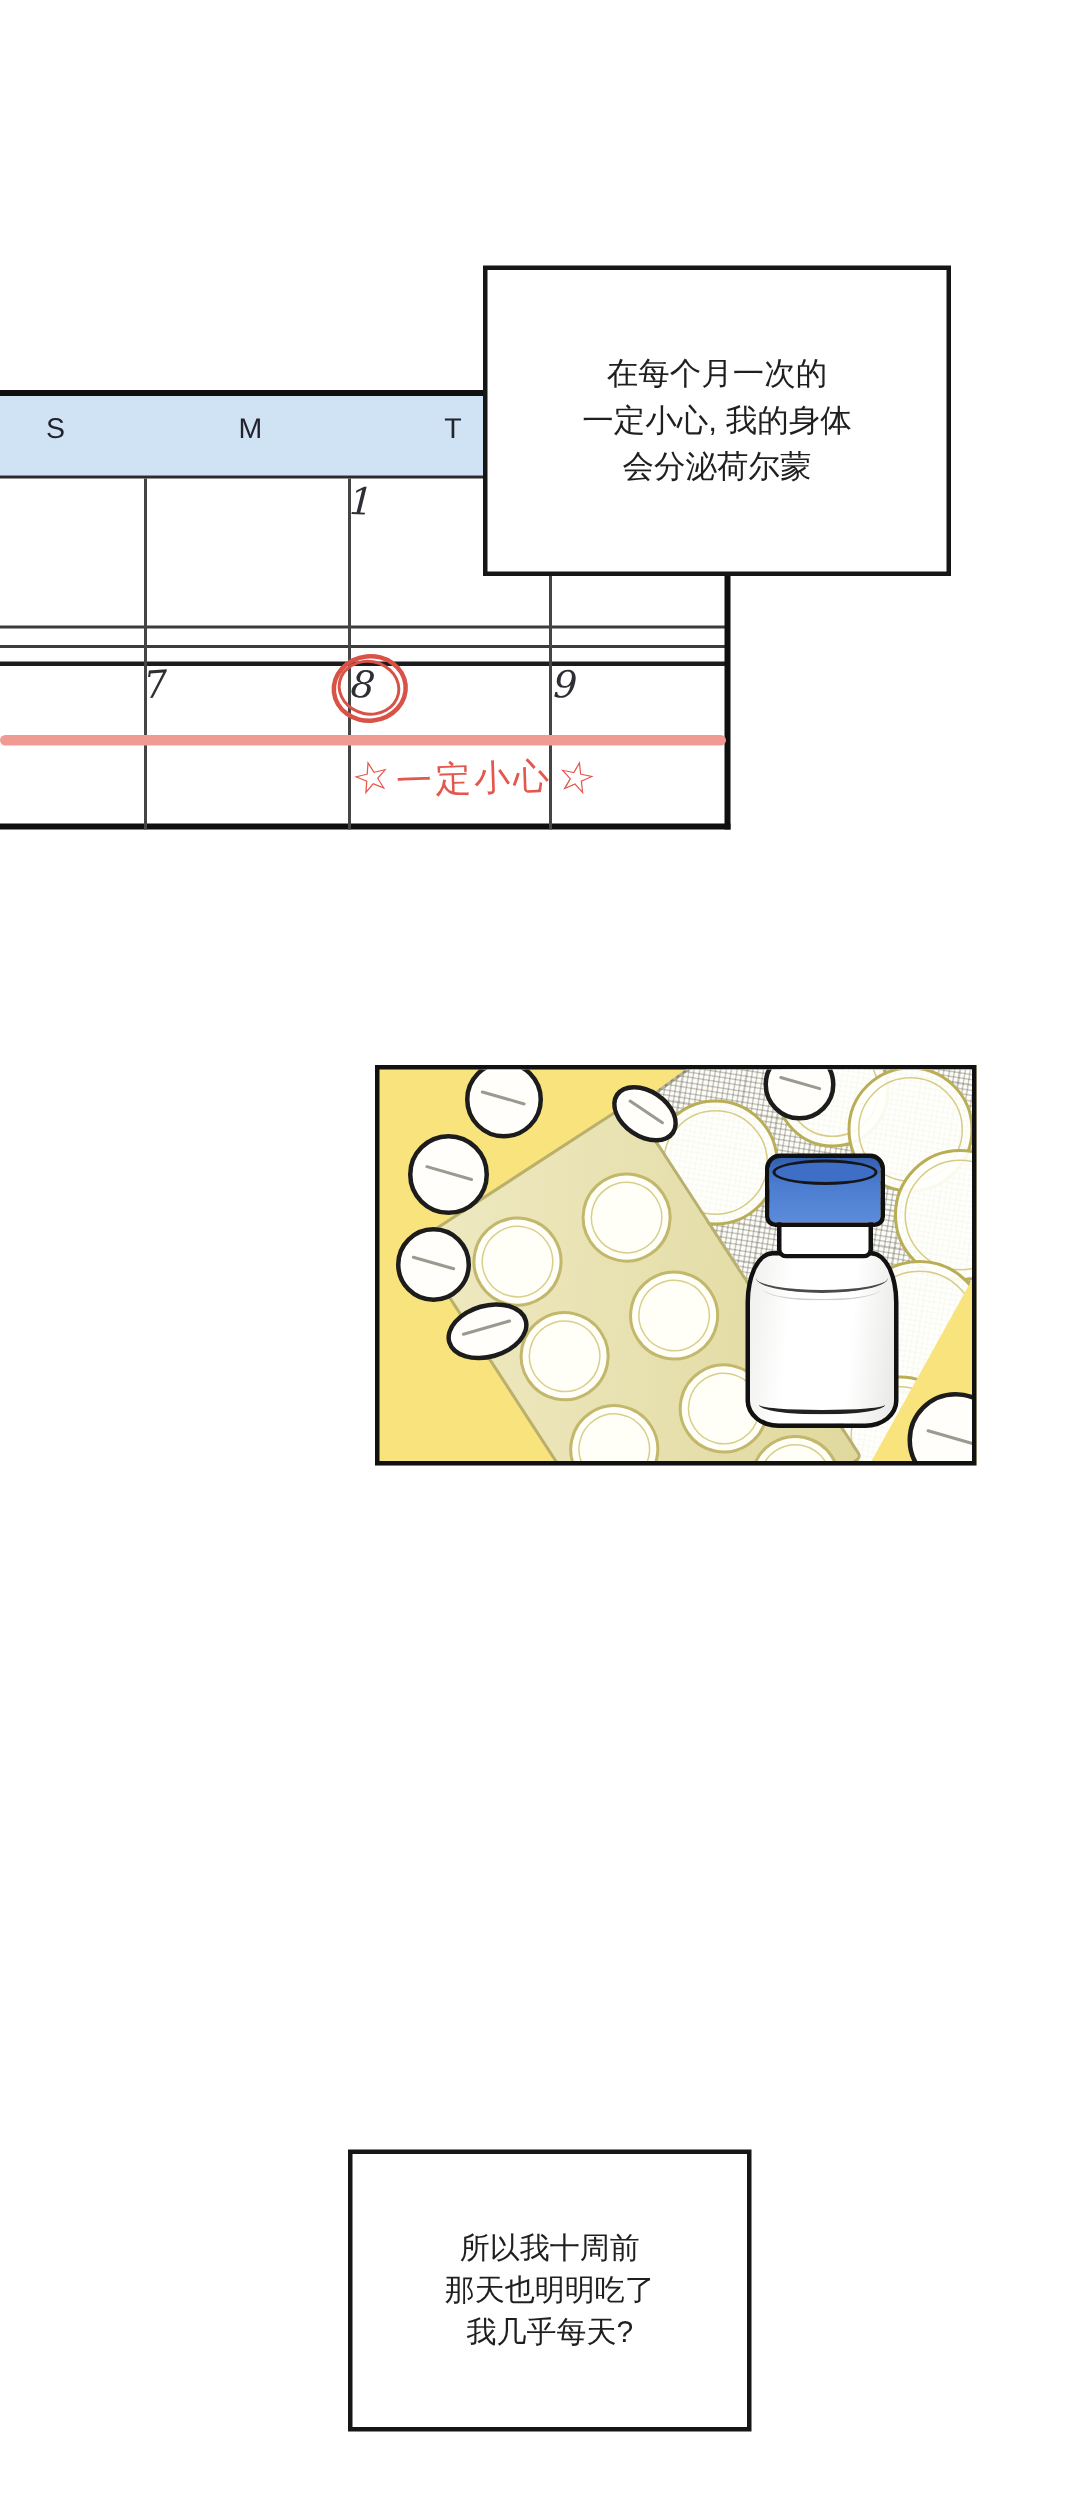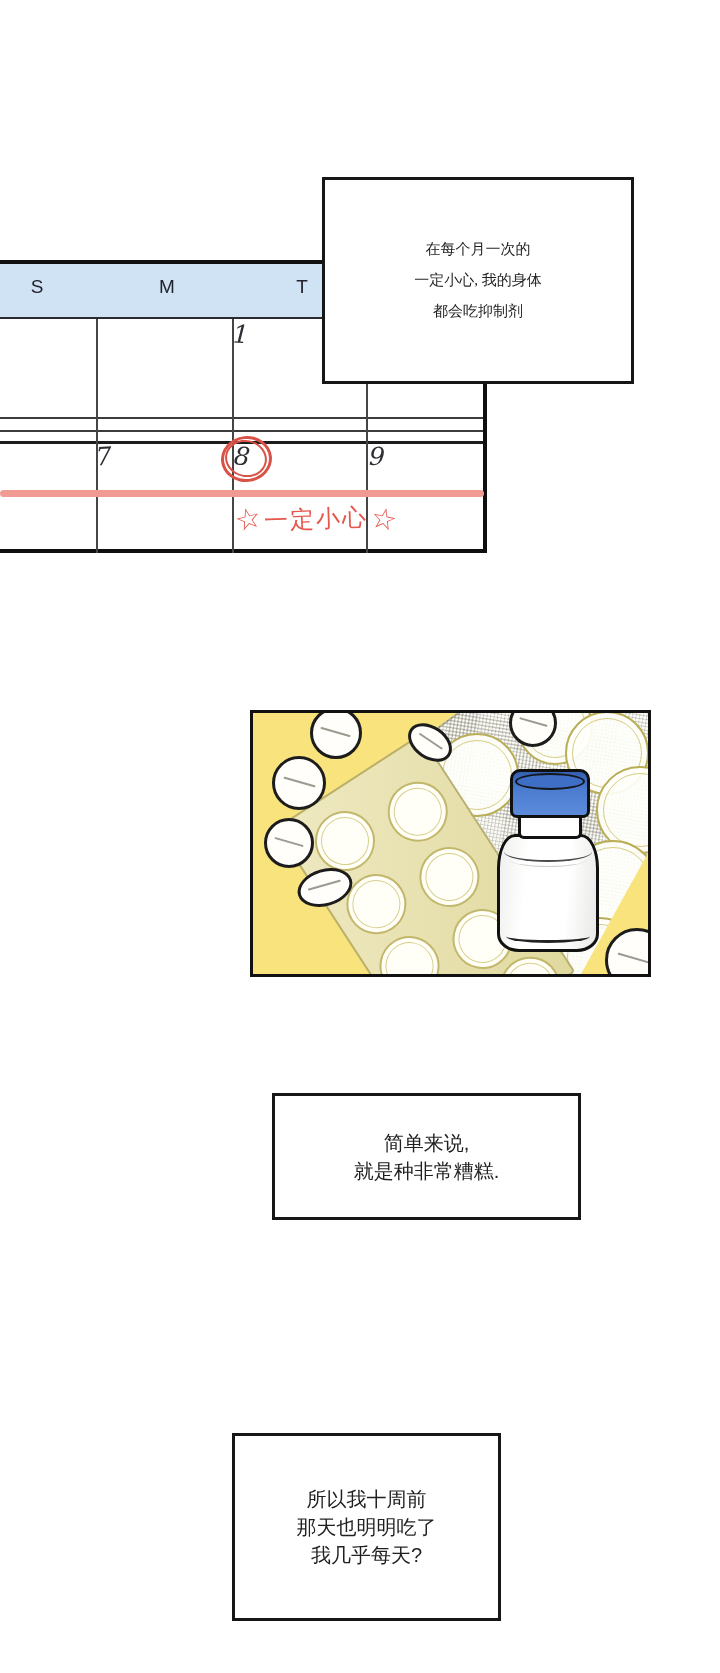--- a/index.html
+++ b/index.html
@@ -36,21 +36,21 @@
            justify-content:center;color:#e4574d;}
   .calnote .star{font-size:29px;line-height:1;}
   .star-l{transform:rotate(-14deg);}
   .star-r{transform:rotate(12deg);}
   .calnote .ntext{font-size:24px;font-weight:500;letter-spacing:2px;margin:0 3px;transform:rotate(-2deg);}
 
   
   .sbox{position:absolute;background:#ffffff;border:3px solid #161616;box-sizing:border-box;
         display:flex;flex-direction:column;align-items:center;justify-content:center;
         color:#1f1f1f;font-weight:500;text-align:center;}
-  .box1{left:322px;top:177px;width:312px;height:207px;z-index:2;font-size:15px;line-height:31px;font-family:Liberation Serif, serif;}
+  .box1{left:322px;top:177px;width:312px;height:207px;z-index:2;font-size:21px;line-height:31px;}
   .box2{left:108px;top:907px;width:270px;height:219px;z-index:5;font-size:20px;line-height:28px;}
   .box3{left:272px;top:1093px;width:309px;height:127px;z-index:4;font-size:20px;line-height:28px;}
   .box4{left:232px;top:1389px;width:269px;height:188px;z-index:7;font-size:20px;line-height:28px;margin-top:44px;}
   .patch{left:275px;top:1097px;width:104px;height:30px;background:#ffffff;z-index:6;}
 
   
   .panel{left:250px;top:710px;width:395px;height:261px;border:3px solid #111111;
          background:#f8e37d;overflow:hidden;z-index:3;}
   .tone{position:absolute;left:250px;top:-100px;width:330px;height:460px;
         transform:rotate(-36deg);background-color:#fdfdf9;
@@ -124,21 +124,21 @@
     <div class="calnote">
       <span class="star star-l">☆</span>
       <span class="ntext">一定小心</span>
       <span class="star star-r">☆</span>
     </div>
   </div>
 
   <div class="sbox box1">
     <div>在每个月一次的</div>
     <div>一定小心, 我的身体</div>
-    <div>都会吃抑制剂</div>
+    <div>会分泌荷尔蒙</div>
   </div>
 
   <div class="abs panel">
     <div class="tone"></div>
 
     <div class="skc" style="left:264px;top:-24px;width:72px;height:72px;">
         <div class="ring2"></div>
       </div>
     <div class="skc" style="left:312px;top:-2px;width:80px;height:80px;">
         <div class="ring2"></div>
@@ -209,24 +209,20 @@
       <div class="shoulder"></div>
       <div class="shoulder2"></div>
       <div class="base"></div>
     </div>
     <div class="neck"></div>
     <div class="cap">
       <div class="top"></div>
     </div>
   </div>
 
-  <div class="sbox box3">
-    <div>简单来说,</div>
-    <div>就是种非常糟糕.</div>
-  </div>
 
 
   <div class="abs patch"></div>
 
   <div class="sbox box4">
     <div>所以我十周前</div>
     <div>那天也明明吃了</div>
     <div>我几乎每天?</div>
   </div>
 

